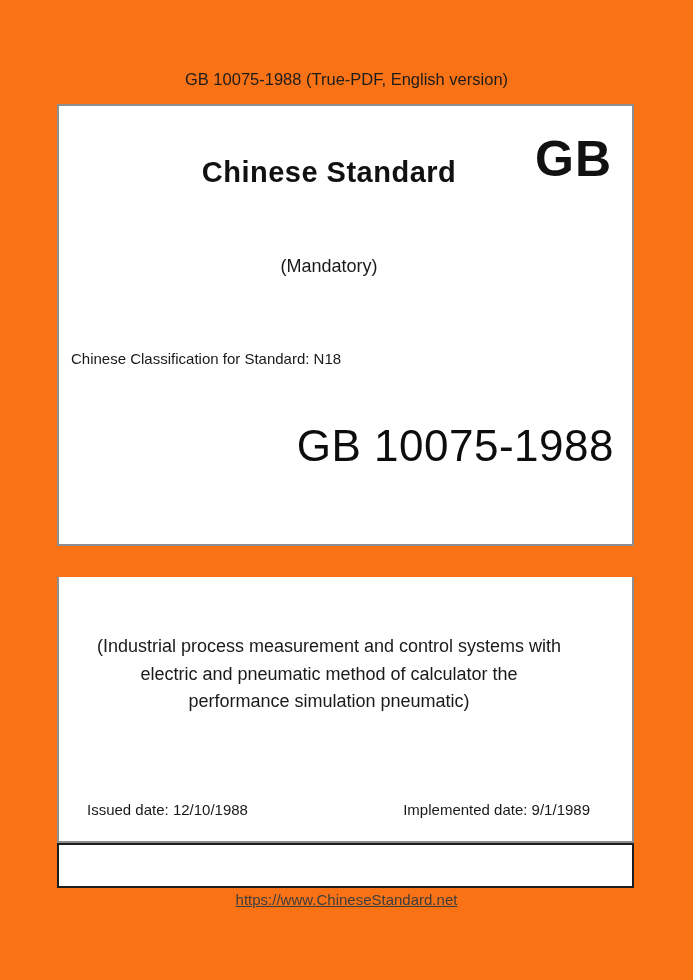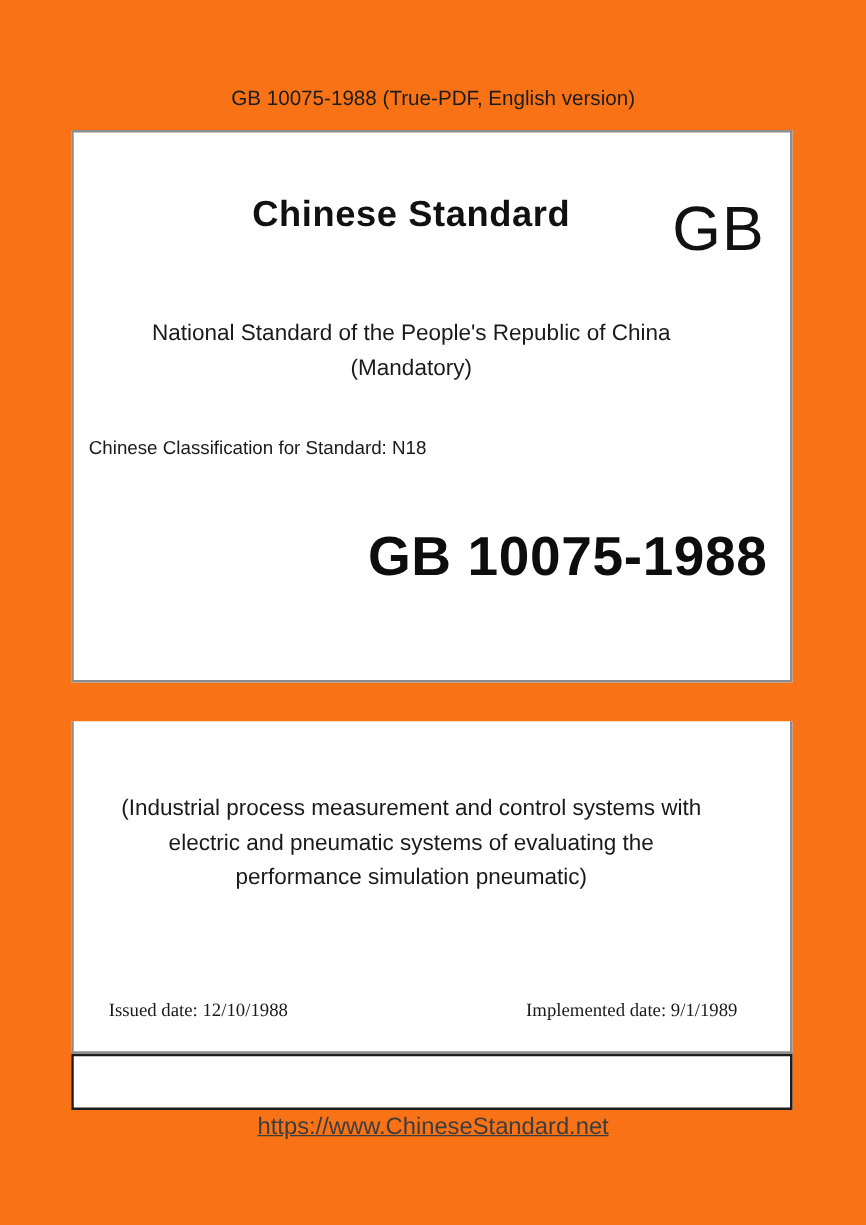--- a/index.html
+++ b/index.html
@@ -32,79 +32,78 @@
     top: 843px; height: 45px;
     border: 2px solid #1d1d1d;
   }
 
   .brand {
     position: absolute; top: 50px; left: 0; width: 540px;
     text-align: center; font-size: 29px; font-weight: bold; color: #111;
     letter-spacing: 0.5px;
   }
   .gb-logo {
-    position: absolute; top: 52px; right: 20px;
-    font-size: 50px; font-weight: normal; line-height: 1; color: #111;
+    position: absolute; top: 28px; right: 20px;
+    font-size: 50px; font-weight: bold; line-height: 1; color: #111;
     letter-spacing: 1px;
   }
   .national-block {
     position: absolute; top: 146px; left: 0; width: 540px;
     text-align: center; font-size: 18px; line-height: 28px; color: #1a1a1a;
   }
   .classification {
     position: absolute; top: 244px; left: 12px;
     font-size: 15px; color: #1a1a1a; text-align: center;
   }
   .std-number {
     position: absolute; top: 318px; right: 18px;
-    font-size: 44px; font-weight: bold; line-height: 1; color: #0d0d0d;
+    font-size: 44px; font-weight: normal; line-height: 1; color: #0d0d0d;
     letter-spacing: 0.5px;
   }
 
   .detail-title {
     position: absolute; top: 56px; left: 0; width: 540px;
     text-align: center; font-size: 18px; line-height: 27.5px; color: #1a1a1a;
   }
   .dates-row {
     position: absolute; top: 224px; left: 28px; right: 42px;
     display: flex; justify-content: space-between;
-    font-size: 15px; color: #1a1a1a; font-family: Liberation Serif, serif;
+    font-size: 15px; color: #1a1a1a;
   }
 
   .footer {
     position: absolute; top: 891px; left: 0; width: 100%;
     text-align: center;
   }
   .footer a {
-    font-size: 19px; color: #3d3d3d;
+    font-size: 15px; color: #3d3d3d;
     text-decoration: underline; cursor: pointer;
   }
 </style>
 </head>
 <body>
 
 <div class="page">
 
   <div class="top-header">GB 10075-1988 (True-PDF, English version)</div>
 
   <div class="panel panel-top">
     <div class="brand">Chinese Standard</div>
     <div class="gb-logo">GB</div>
     <div class="national-block">
-      <div>National Standard of the People's Republic of China</div>
       <div>(Mandatory)</div>
     </div>
     <div class="classification">Chinese Classification for Standard: N18</div>
     <div class="std-number">GB 10075-1988</div>
   </div>
 
   <div class="panel panel-mid">
     <div class="detail-title">
       <div>(Industrial process measurement and control systems with</div>
-      <div>electric and pneumatic systems of evaluating the</div>
+      <div>electric and pneumatic method of calculator the</div>
       <div>performance simulation pneumatic)</div>
     </div>
     <div class="dates-row">
       <span>Issued date: 12/10/1988</span>
       <span>Implemented date: 9/1/1989</span>
     </div>
   </div>
 
   <div class="panel panel-notes"></div>
 

